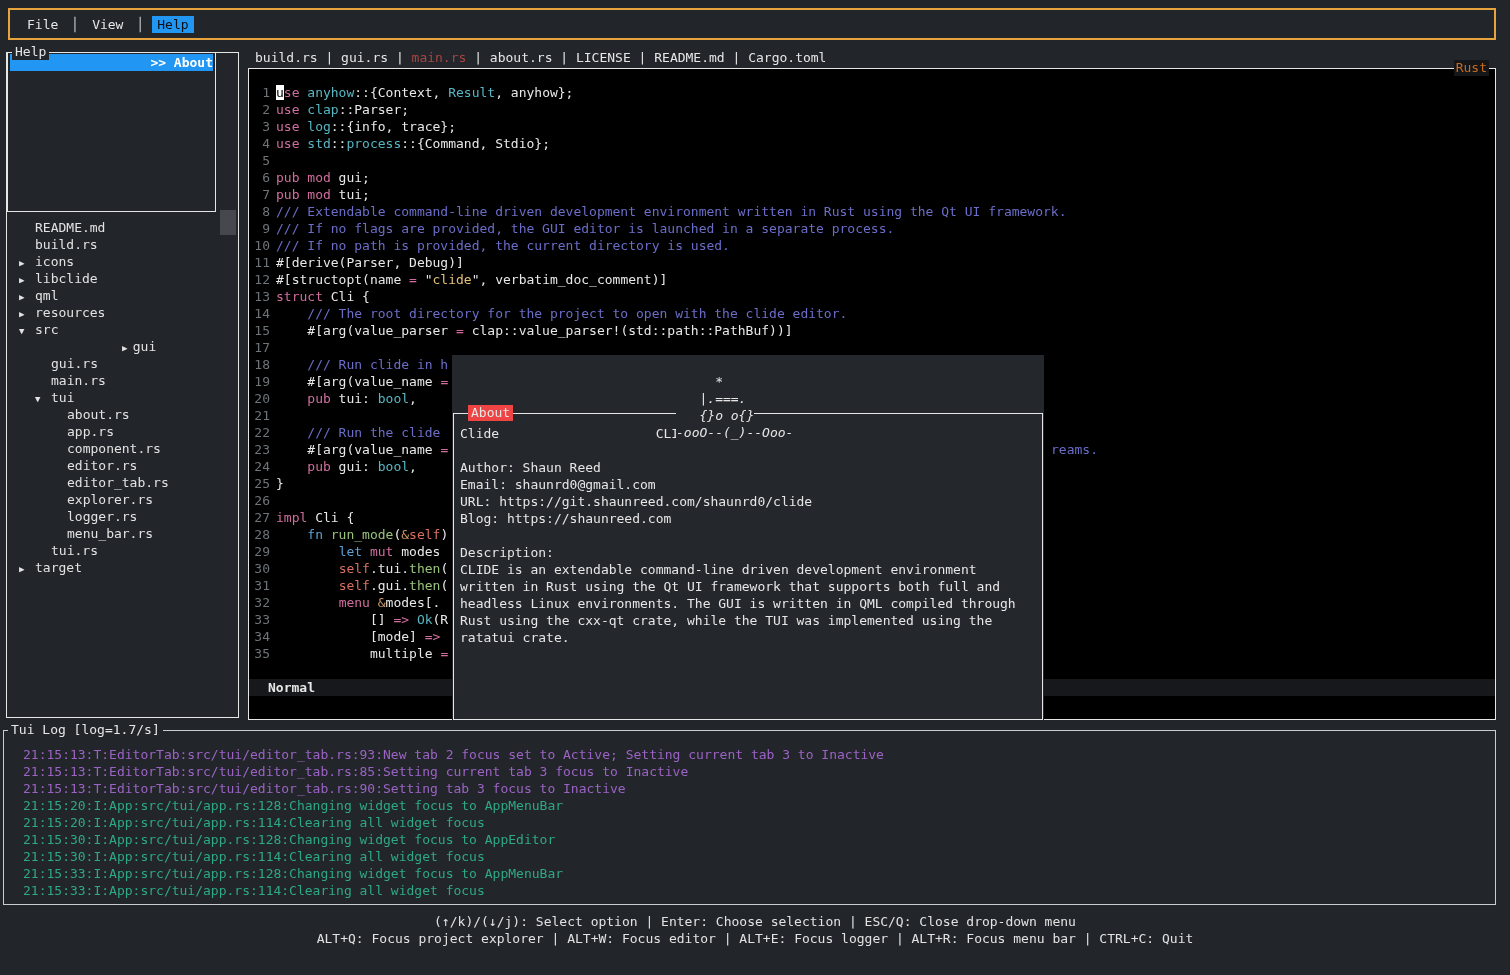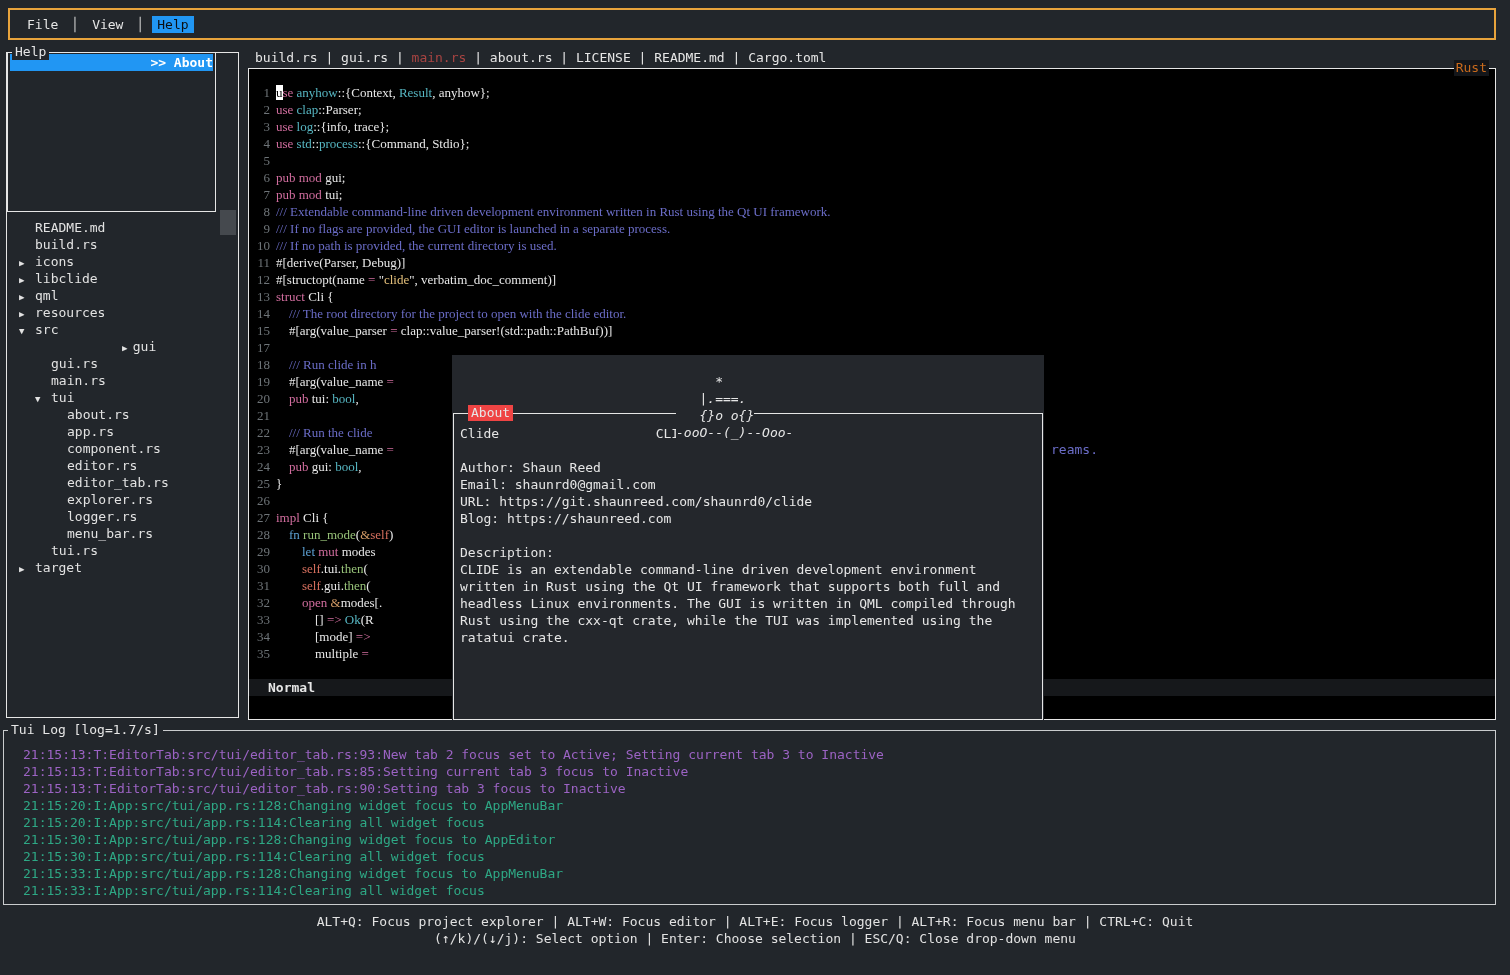--- a/index.html
+++ b/index.html
@@ -32,21 +32,21 @@
   .tabs{position:absolute;left:255px;top:49px;height:17px;line-height:17px;white-space:pre;}
   .tab{cursor:default;}
   .tab.active{color:#a84442;}
 
   
   .editor{position:absolute;left:248px;top:68px;width:1246px;height:650px;background:#000;
           border:1px solid #e6e6e6;}
   .lang-label{position:absolute;top:-9px;right:6px;color:#c96a1c;background:#14161a;
               padding:0 2px;line-height:16px;}
   .code{position:absolute;left:0;top:15px;}
-  .code-row{height:17px;line-height:17px;white-space:pre;font-family:Liberation Serif, serif;}
+  .code-row{height:17px;line-height:17px;white-space:pre;}
   .lnum{display:inline-block;width:18px;margin-left:3px;margin-right:6px;text-align:right;color:#6e7478;}
   .c-w{color:#e8e8e8;} .c-p{color:#d16d9e;} .c-c{color:#56b6c2;} .c-b{color:#5ca0d3;}
   .c-g{color:#98c379;} .c-r{color:#d8705f;margin-top:48px;} .c-o{color:#d19a66;} .c-m{color:#6b6dc8;}
   .c-y{color:#e5c07b;} .c-cur{background:#ffffff;color:#000;}
   .mode-strip{position:absolute;left:0;top:610px;right:0;height:17px;line-height:17px;
               background:#16181b;}
   .mode-label{font-weight:bold;padding-left:19px;}
   .code-frag{position:absolute;left:802px;top:372px;line-height:17px;color:#6b6dc8;white-space:pre;}
 
   
@@ -144,21 +144,21 @@
         <div class="code-row"><span class="lnum">22</span><span class="c-m">    /// Run the clide</span></div>
         <div class="code-row"><span class="lnum">23</span><span class="c-w">    #[arg(value_name </span><span class="c-p">=</span></div>
         <div class="code-row"><span class="lnum">24</span><span class="c-w">    </span><span class="c-p">pub</span><span class="c-w"> gui: </span><span class="c-c">bool</span><span class="c-w">,</span></div>
         <div class="code-row"><span class="lnum">25</span><span class="c-w">}</span></div>
         <div class="code-row"><span class="lnum">26</span></div>
         <div class="code-row"><span class="lnum">27</span><span class="c-p">impl</span><span class="c-w"> Cli {</span></div>
         <div class="code-row"><span class="lnum">28</span><span class="c-w">    </span><span class="c-b">fn</span><span class="c-w"> </span><span class="c-g">run_mode</span><span class="c-w">(</span><span class="c-o">&amp;</span><span class="c-r">self</span><span class="c-w">)</span></div>
         <div class="code-row"><span class="lnum">29</span><span class="c-w">        </span><span class="c-b">let</span><span class="c-w"> </span><span class="c-p">mut</span><span class="c-w"> modes</span></div>
         <div class="code-row"><span class="lnum">30</span><span class="c-w">        </span><span class="c-r">self</span><span class="c-w">.tui.</span><span class="c-g">then</span><span class="c-w">(</span></div>
         <div class="code-row"><span class="lnum">31</span><span class="c-w">        </span><span class="c-r">self</span><span class="c-w">.gui.</span><span class="c-g">then</span><span class="c-w">(</span></div>
-        <div class="code-row"><span class="lnum">32</span><span class="c-w">        </span><span class="c-p">open</span><span class="c-w"> </span><span class="c-o">&amp;</span><span class="c-w">modes[.</span></div>
+        <div class="code-row"><span class="lnum">32</span><span class="c-w">        </span><span class="c-p">menu</span><span class="c-w"> </span><span class="c-o">&amp;</span><span class="c-w">modes[.</span></div>
         <div class="code-row"><span class="lnum">33</span><span class="c-w">            [] </span><span class="c-p">=&gt;</span><span class="c-w"> </span><span class="c-c">Ok</span><span class="c-w">(R</span></div>
         <div class="code-row"><span class="lnum">34</span><span class="c-w">            [mode] </span><span class="c-p">=&gt;</span></div>
         <div class="code-row"><span class="lnum">35</span><span class="c-w">            multiple </span><span class="c-p">=</span></div>
       </div>
     <div class="code-frag">reams.</div>
     <div class="mode-strip">
       <span class="mode-label">Normal</span>
     </div>
   </div>
 
@@ -195,17 +195,17 @@
         <div class="log-line info">21:15:20:I:App:src/tui/app.rs:128:Changing widget focus to AppMenuBar</div>
         <div class="log-line info">21:15:20:I:App:src/tui/app.rs:114:Clearing all widget focus</div>
         <div class="log-line info">21:15:30:I:App:src/tui/app.rs:128:Changing widget focus to AppEditor</div>
         <div class="log-line info">21:15:30:I:App:src/tui/app.rs:114:Clearing all widget focus</div>
         <div class="log-line info">21:15:33:I:App:src/tui/app.rs:128:Changing widget focus to AppMenuBar</div>
         <div class="log-line info">21:15:33:I:App:src/tui/app.rs:114:Clearing all widget focus</div>
       </div>
   </div>
 
   <div class="keybar">
+    <div>(↑/k)/(↓/j): Select option | Enter: Choose selection | ESC/Q: Close drop-down menu</div>
     <div>ALT+Q: Focus project explorer | ALT+W: Focus editor | ALT+E: Focus logger | ALT+R: Focus menu bar | CTRL+C: Quit</div>
-    <div>(↑/k)/(↓/j): Select option | Enter: Choose selection | ESC/Q: Close drop-down menu</div>
   </div>
 
 </div>
 
 </body></html>

